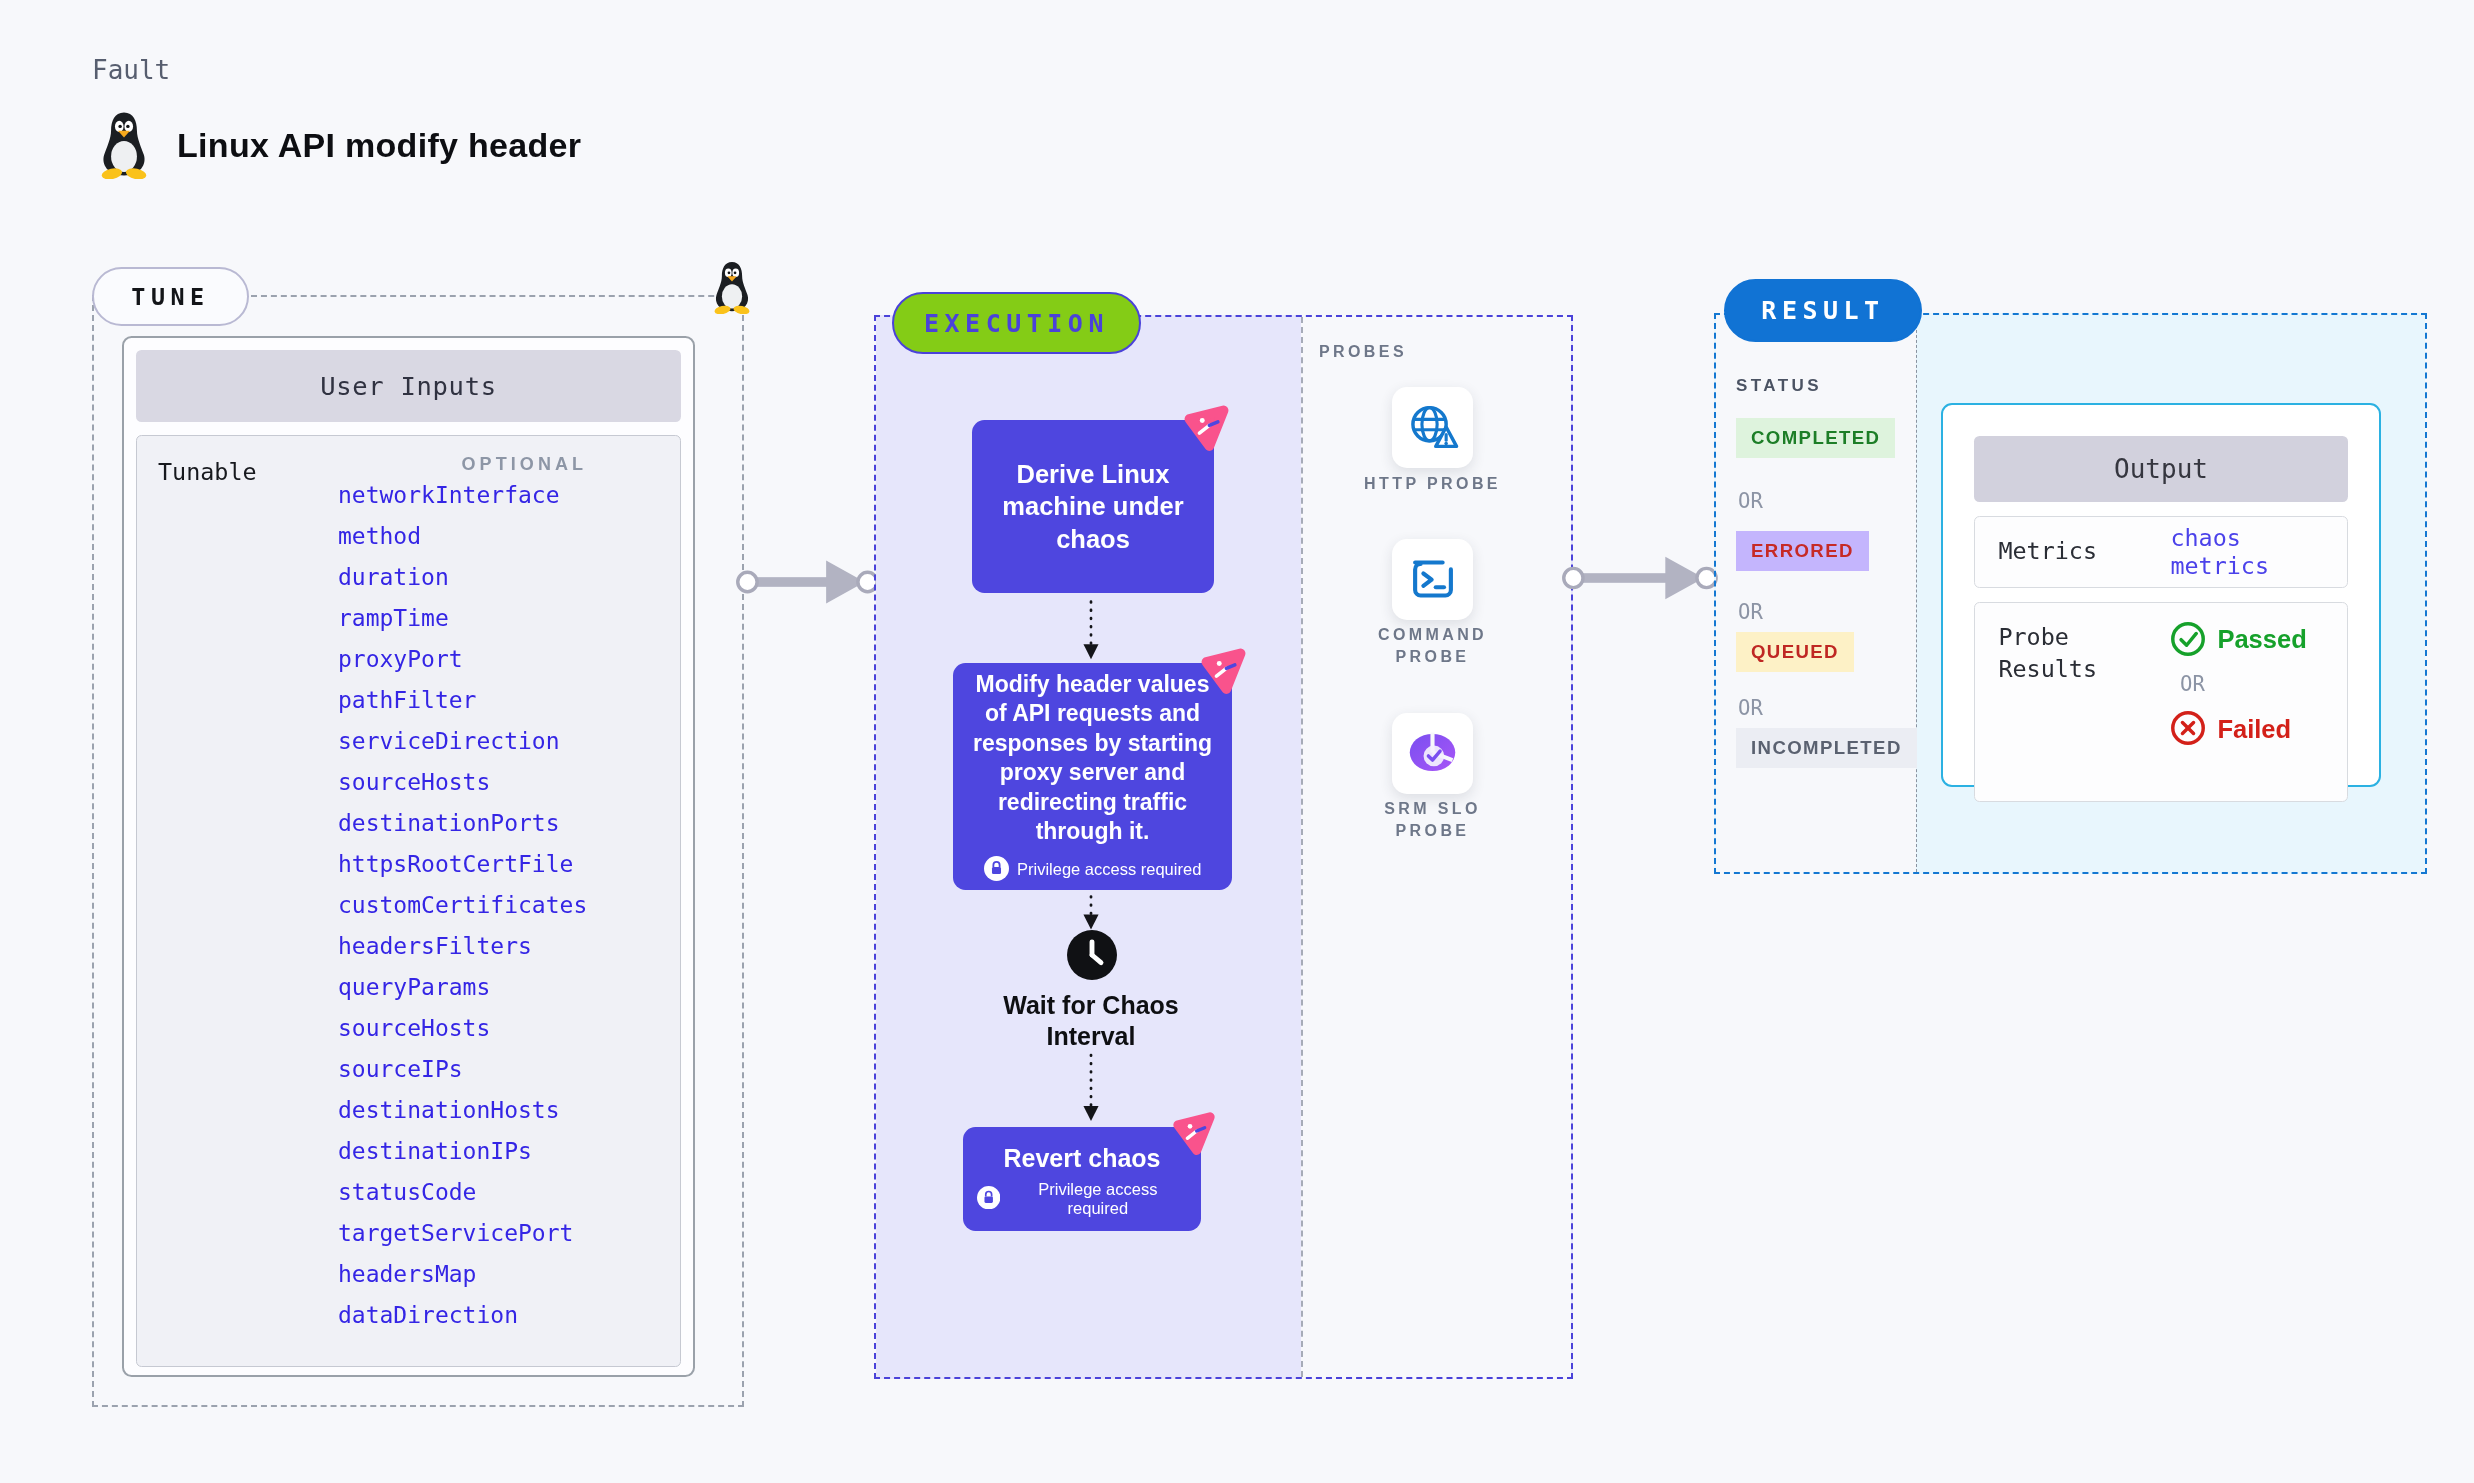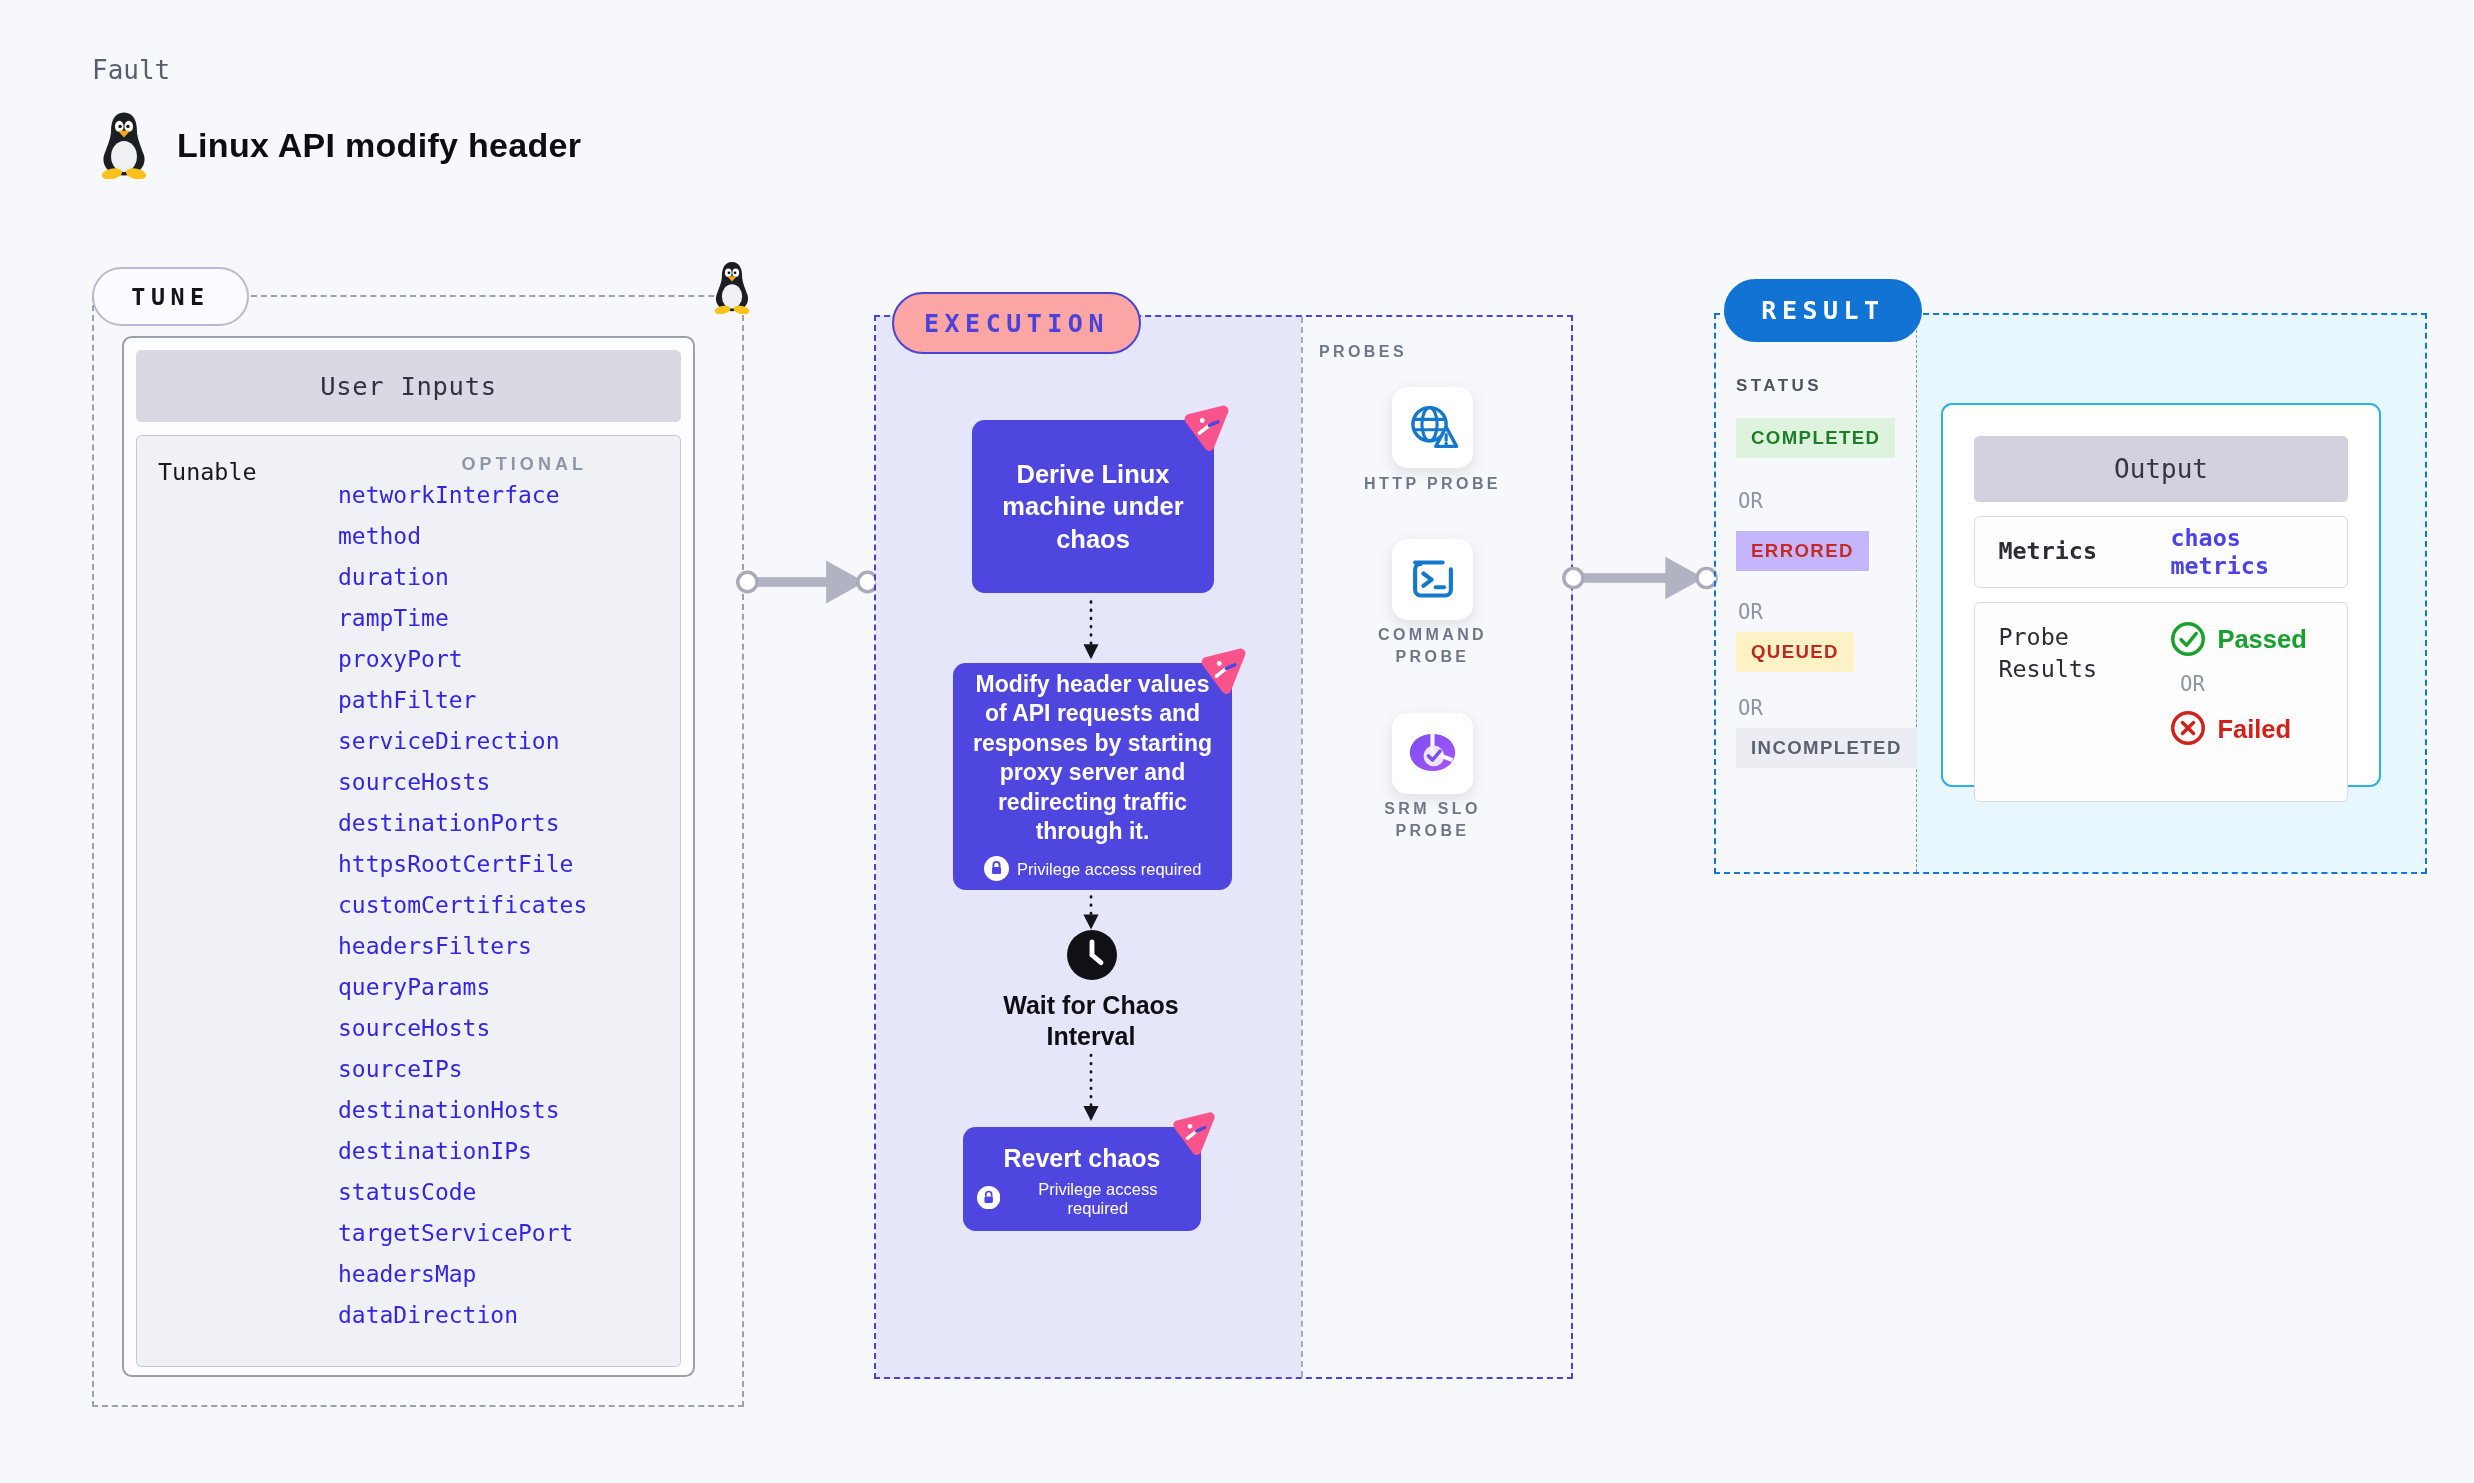--- a/index.html
+++ b/index.html
@@ -8,21 +8,21 @@
   .abs{position:absolute;}
 
   
   .kicker{font-family:"DejaVu Sans Mono",monospace;font-size:26px;color:#575e6f;}
   .page-title{font-size:34px;font-weight:bold;color:#0d0e12;letter-spacing:0.3px;}
 
   
   .pill{font-family:"DejaVu Sans Mono",monospace;font-weight:bold;border-radius:41px;
         display:flex;align-items:center;justify-content:center;letter-spacing:5.5px;}
   .pill-tune{background:#fafbfe;border:2.1px solid #b9b9d3;color:#131519;font-size:23.4px;}
-  .pill-exec{background:#fca5a5;border:2.8px solid #4a42d9;color:#4a42d9;font-size:25px;}
+  .pill-exec{background:#84cc16;border:2.8px solid #4a42d9;color:#4a42d9;font-size:25px;}
   .pill-result{background:#1173d4;border:2.8px solid #1173d4;color:#ffffff;font-size:25px;}
 
   
   .tune-region{border:2.1px dashed #9ba2ae;}
   .exec-region{border:2.1px dashed #4a42d9;
                background:linear-gradient(90deg,#e6e6fb 0,#e6e6fb 425px,rgba(0,0,0,0) 425px);}
   .exec-divider{border-left:2.1px dashed #a6abb8;}
   .result-region{border:2.1px dashed #1478d2;
                  background:linear-gradient(90deg,rgba(0,0,0,0) 0,rgba(0,0,0,0) 200px,#e8f6fd 200px);}
   .result-divider{border-left:1.4px dashed #8a93a0;}
@@ -300,21 +300,21 @@
   <div class="abs or-label" style="left:1738px;top:489px;">OR</div>
   <div class="abs status-badge" style="left: 1736px; top: 531px; color: rgb(198, 42, 37); background: #c4b5fd;">ERRORED</div>
   <div class="abs or-label" style="left:1738px;top:600px;">OR</div>
   <div class="abs status-badge" style="left: 1736px; top: 632px; color: rgb(191, 39, 35); background: rgb(253, 241, 198);">QUEUED</div>
   <div class="abs or-label" style="left:1738px;top:696px;">OR</div>
   <div class="abs status-badge" style="left: 1736px; top: 728px; color: rgb(90, 97, 112); background: rgb(235, 237, 243);">INCOMPLETED</div>
 
   <div class="abs output-card" style="left:1941px;top:403px;width:440px;height:384px;">
     <div class="output-header">Output</div>
 
-    <div class="output-row" style="height:72px;font-weight:bold;">
+    <div class="output-row" style="height:72px;">
       <div class="output-label">Metrics</div>
       <div class="metrics-link">chaos metrics</div>
     </div>
 
     <div class="output-row" style="height:200px;align-items:flex-start;padding-top:18px;">
       <div class="output-label">Probe Results</div>
       <div>
         <div class="verdict-row">
           <span>
             <svg width="36" height="36" viewBox="0 0 52 52">

